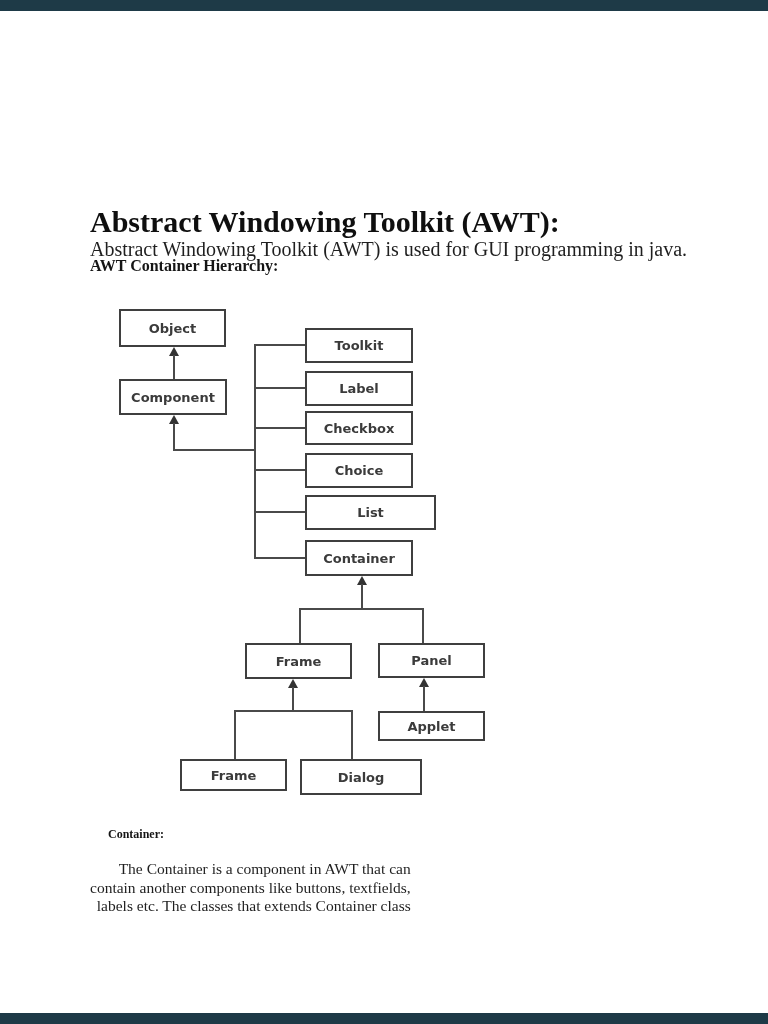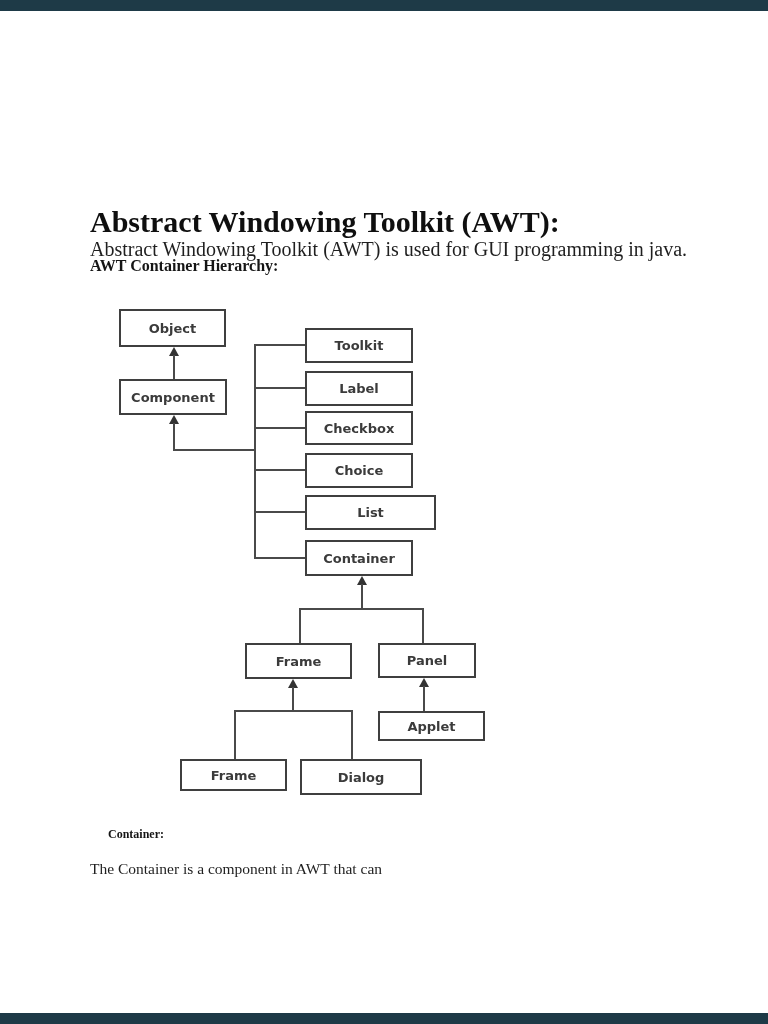--- a/index.html
+++ b/index.html
@@ -74,21 +74,21 @@
 
     <div class="dbox" style="left:119px; top:309px; width:107px; height:38px;">Object</div>
     <div class="dbox" style="left:119px; top:379px; width:108px; height:36px;">Component</div>
     <div class="dbox" style="left:305px; top:328px; width:108px; height:35px;">Toolkit</div>
     <div class="dbox" style="left:305px; top:371px; width:108px; height:35px;">Label</div>
     <div class="dbox" style="left:305px; top:411px; width:108px; height:34px;">Checkbox</div>
     <div class="dbox" style="left:305px; top:453px; width:108px; height:35px;">Choice</div>
     <div class="dbox" style="left:305px; top:495px; width:131px; height:35px;">List</div>
     <div class="dbox" style="left:305px; top:540px; width:108px; height:36px;">Container</div>
     <div class="dbox" style="left:245px; top:643px; width:107px; height:36px;">Frame</div>
-    <div class="dbox" style="left:378px; top:643px; width:98px; height:35px;">Panel</div>
+    <div class="dbox" style="left:378px; top:643px; width:107px; height:35px;">Panel</div>
     <div class="dbox" style="left:378px; top:711px; width:107px; height:30px;">Applet</div>
     <div class="dbox" style="left:180px; top:759px; width:107px; height:32px;">Frame</div>
     <div class="dbox" style="left:300px; top:759px; width:122px; height:36px;">Dialog</div>
 
     <div class="ah" style="left:169px; top:347px;"></div>
     <div class="ln" style="left:173px; top:355px; width:2px; height:24px;"></div>
 
     <div class="ah" style="left:169px; top:415px;"></div>
     <div class="ln" style="left:173px; top:423px; width:2px; height:28px;"></div>
     <div class="ln" style="left:173px; top:449px; width:83px; height:2px;"></div>
@@ -114,17 +114,19 @@
     <div class="ln" style="left:351px; top:710px; width:2px; height:49px;"></div>
 
     <div class="ah" style="left:419px; top:678px;"></div>
     <div class="ln" style="left:423px; top:686px; width:2px; height:25px;"></div>
 
   </div>
 
   <div class="container-heading">Container:</div>
   <div class="container-text">
     <div class="tline">The Container is a component in AWT that can</div>
+    <div class="tline">contain another components like buttons, textfields,</div>
+    <div class="tline"> labels etc. The classes that extends Container class</div>
   </div>
 
   <div class="edge-bar bottom"></div>
 
 </div>
 
 </body></html>

